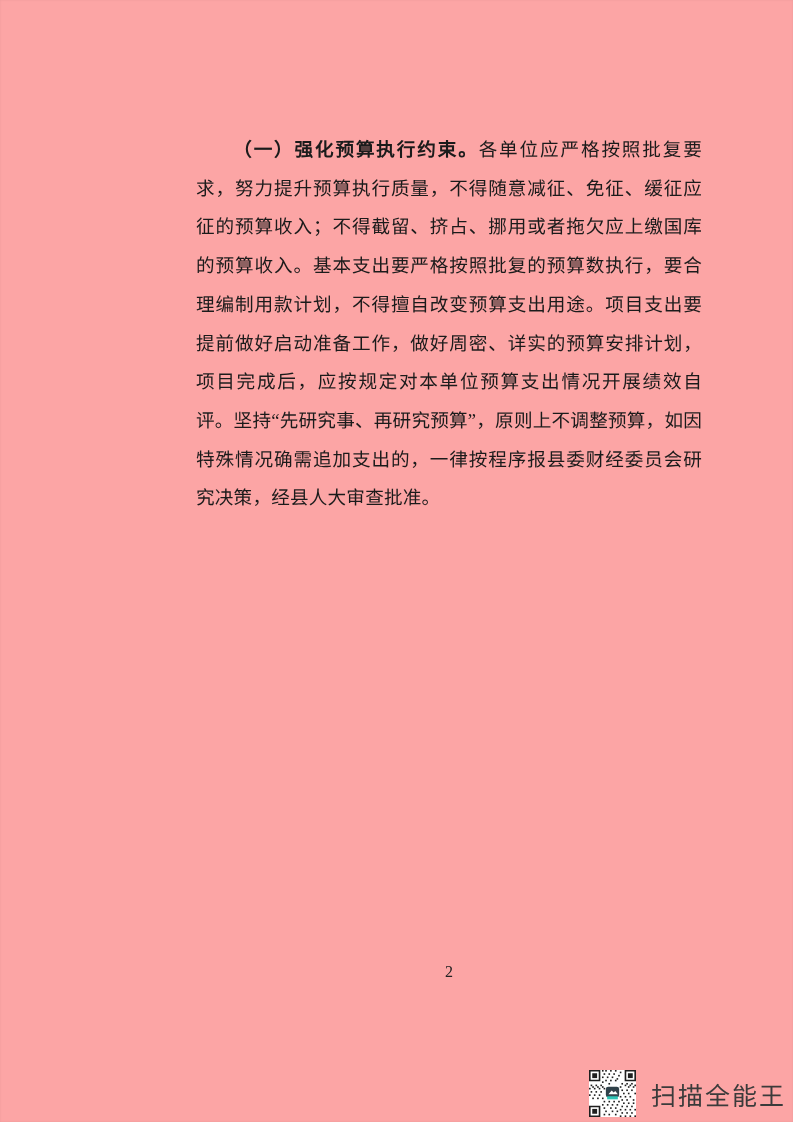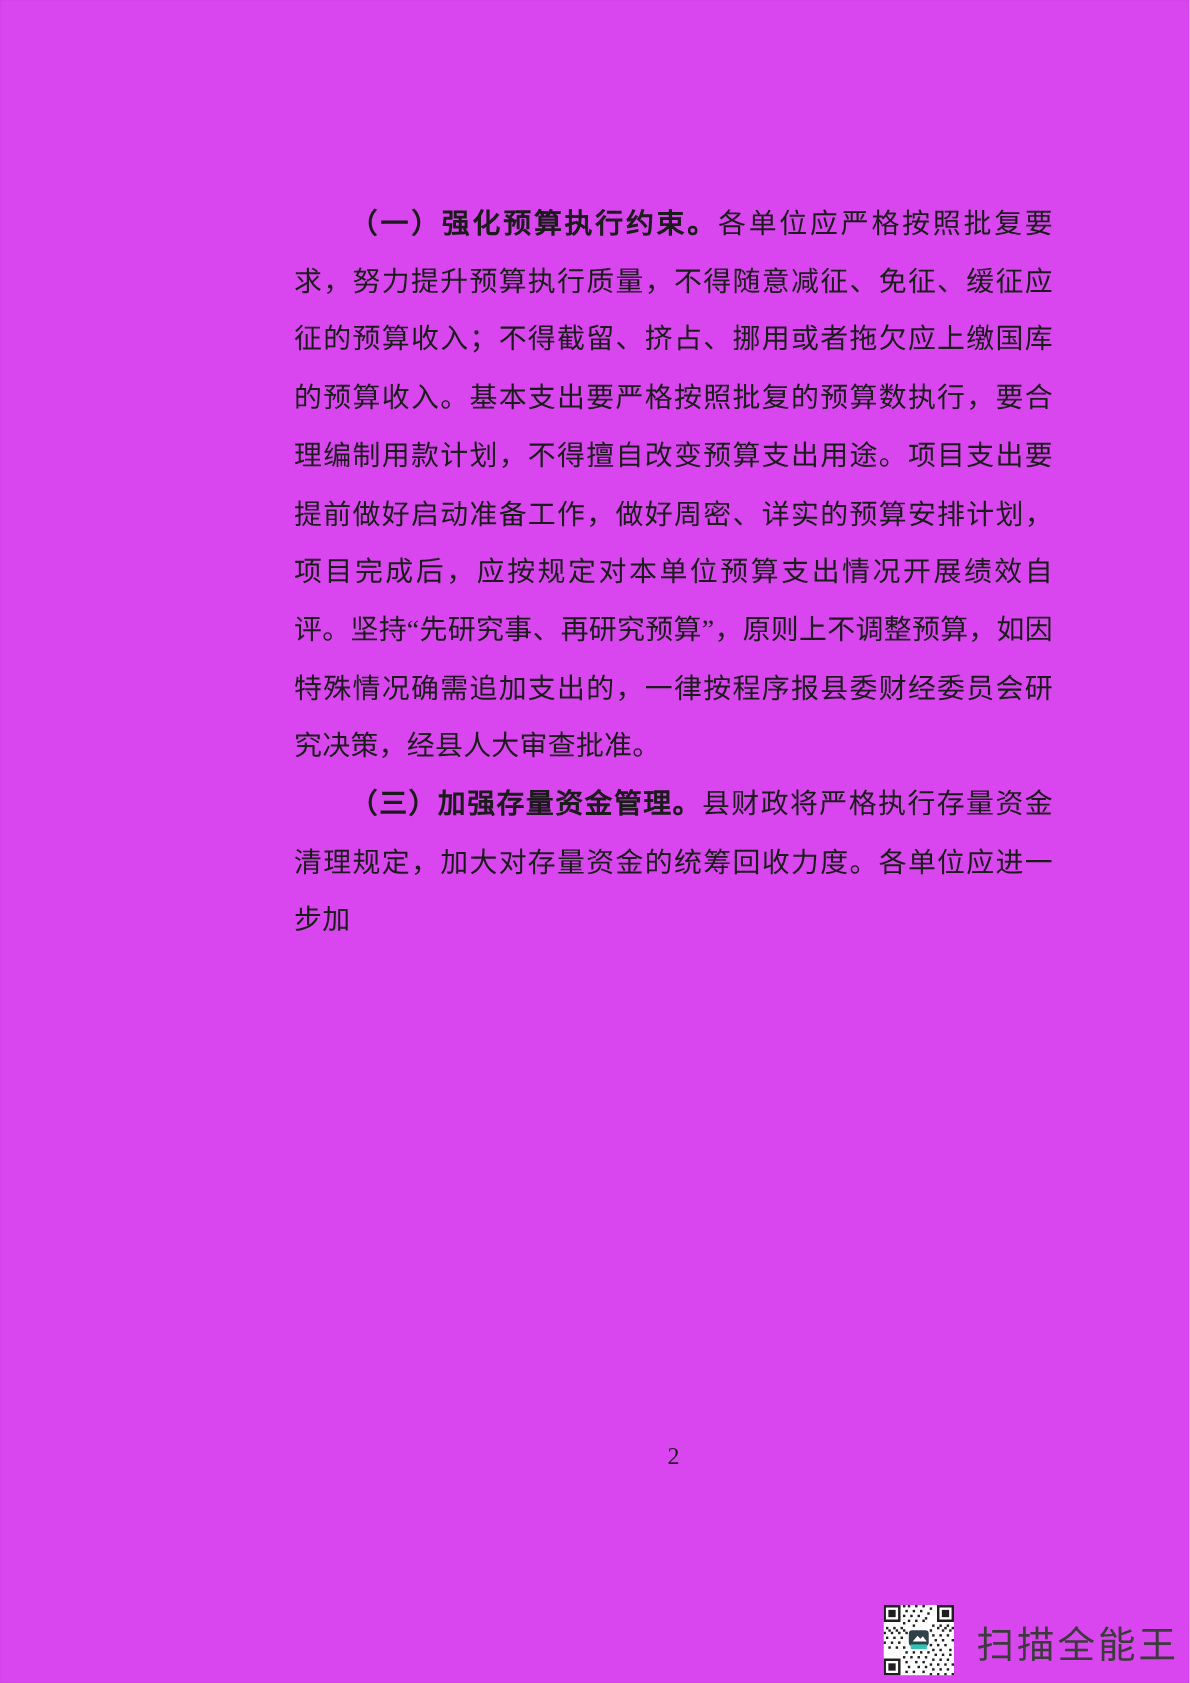--- a/index.html
+++ b/index.html
@@ -5,21 +5,21 @@
   html, body {
     margin: 0;
     padding: 0;
     background: #f4f4f4;
   }
   .scan-page {
     position: relative;
     width: 793px;
     height: 1122px;
     margin: 0 auto;
-    background: #d946ef;
+    background: #fca5a5;
     box-shadow: inset 0 0 2px rgba(0,0,0,0.08);
     overflow: hidden;
     font-family: "Liberation Serif", "DejaVu Serif", serif;
   }
   .doc-body {
     position: absolute;
     left: 196px;
     top: 131px;
     width: 506px;
     color: #1b1b1b;
@@ -67,21 +67,20 @@
     white-space: nowrap;
   }
 </style>
 </head>
 <body>
 
 <div class="scan-page">
 
   <div class="doc-body">
     <p><b>（一）强化预算执行约束。</b><span>各单位应严格按照批复要求，努力提升预算执行质量，不得随意减征、免征、缓征应征的预算收入；不得截留、挤占、挪用或者拖欠应上缴国库的预算收入。基本支出要严格按照批复的预算数执行，要合理编制用款计划，不得擅自改变预算支出用途。项目支出要提前做好启动准备工作，做好周密、详实的预算安排计划，项目完成后，应按规定对本单位预算支出情况开展绩效自评。坚持“先研究事、再研究预算”，原则上不调整预算，如因特殊情况确需追加支出的，一律按程序报县委财经委员会研究决策，经县人大审查批准。</span></p>
-    <p><b>（三）加强存量资金管理。</b><span>县财政将严格执行存量资金清理规定，加大对存量资金的统筹回收力度。各单位应进一步加</span></p>
   </div>
 
   <div class="page-number">2</div>
 
   <div class="watermark">
     <svg class="qr-icon" viewBox="0 0 29 29" aria-hidden="true">
       <rect x="0" y="0" width="29" height="29" fill="#ffffff"></rect>
       <g fill="#1f1f1f">
 
         <path d="M0,0h7v7h-7z M1,1v5h5v-5z" fill-rule="evenodd"></path>

